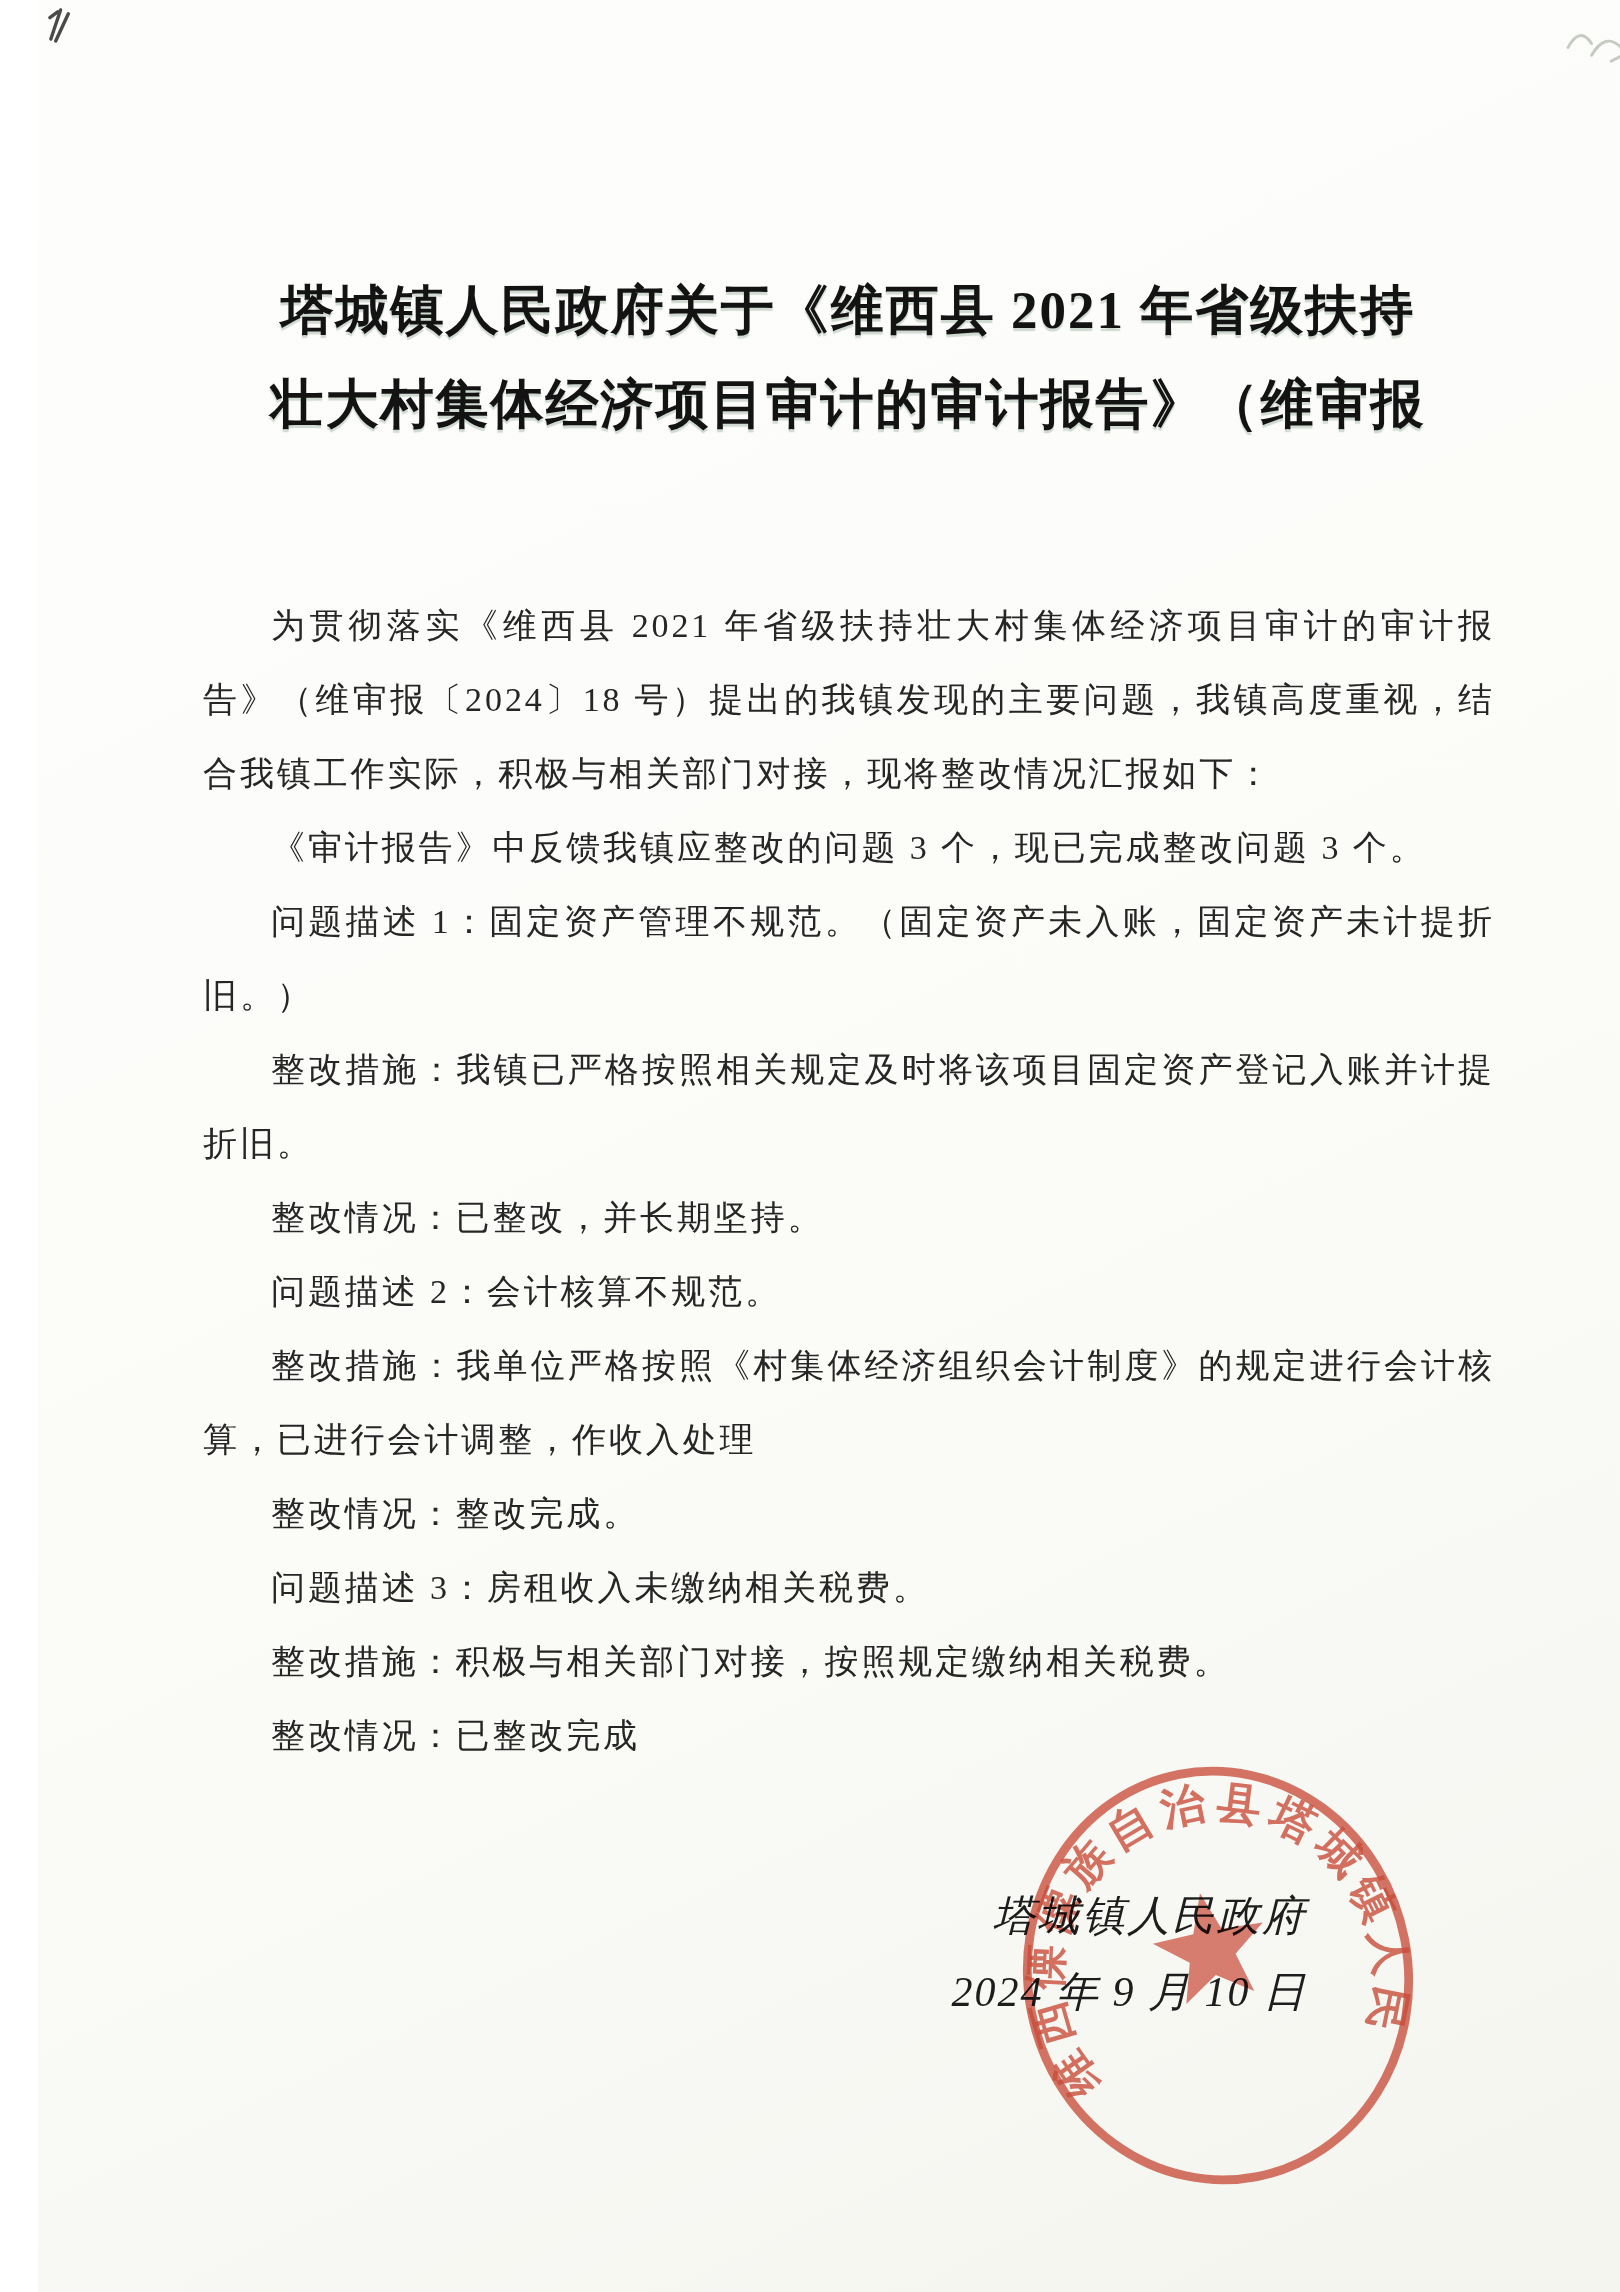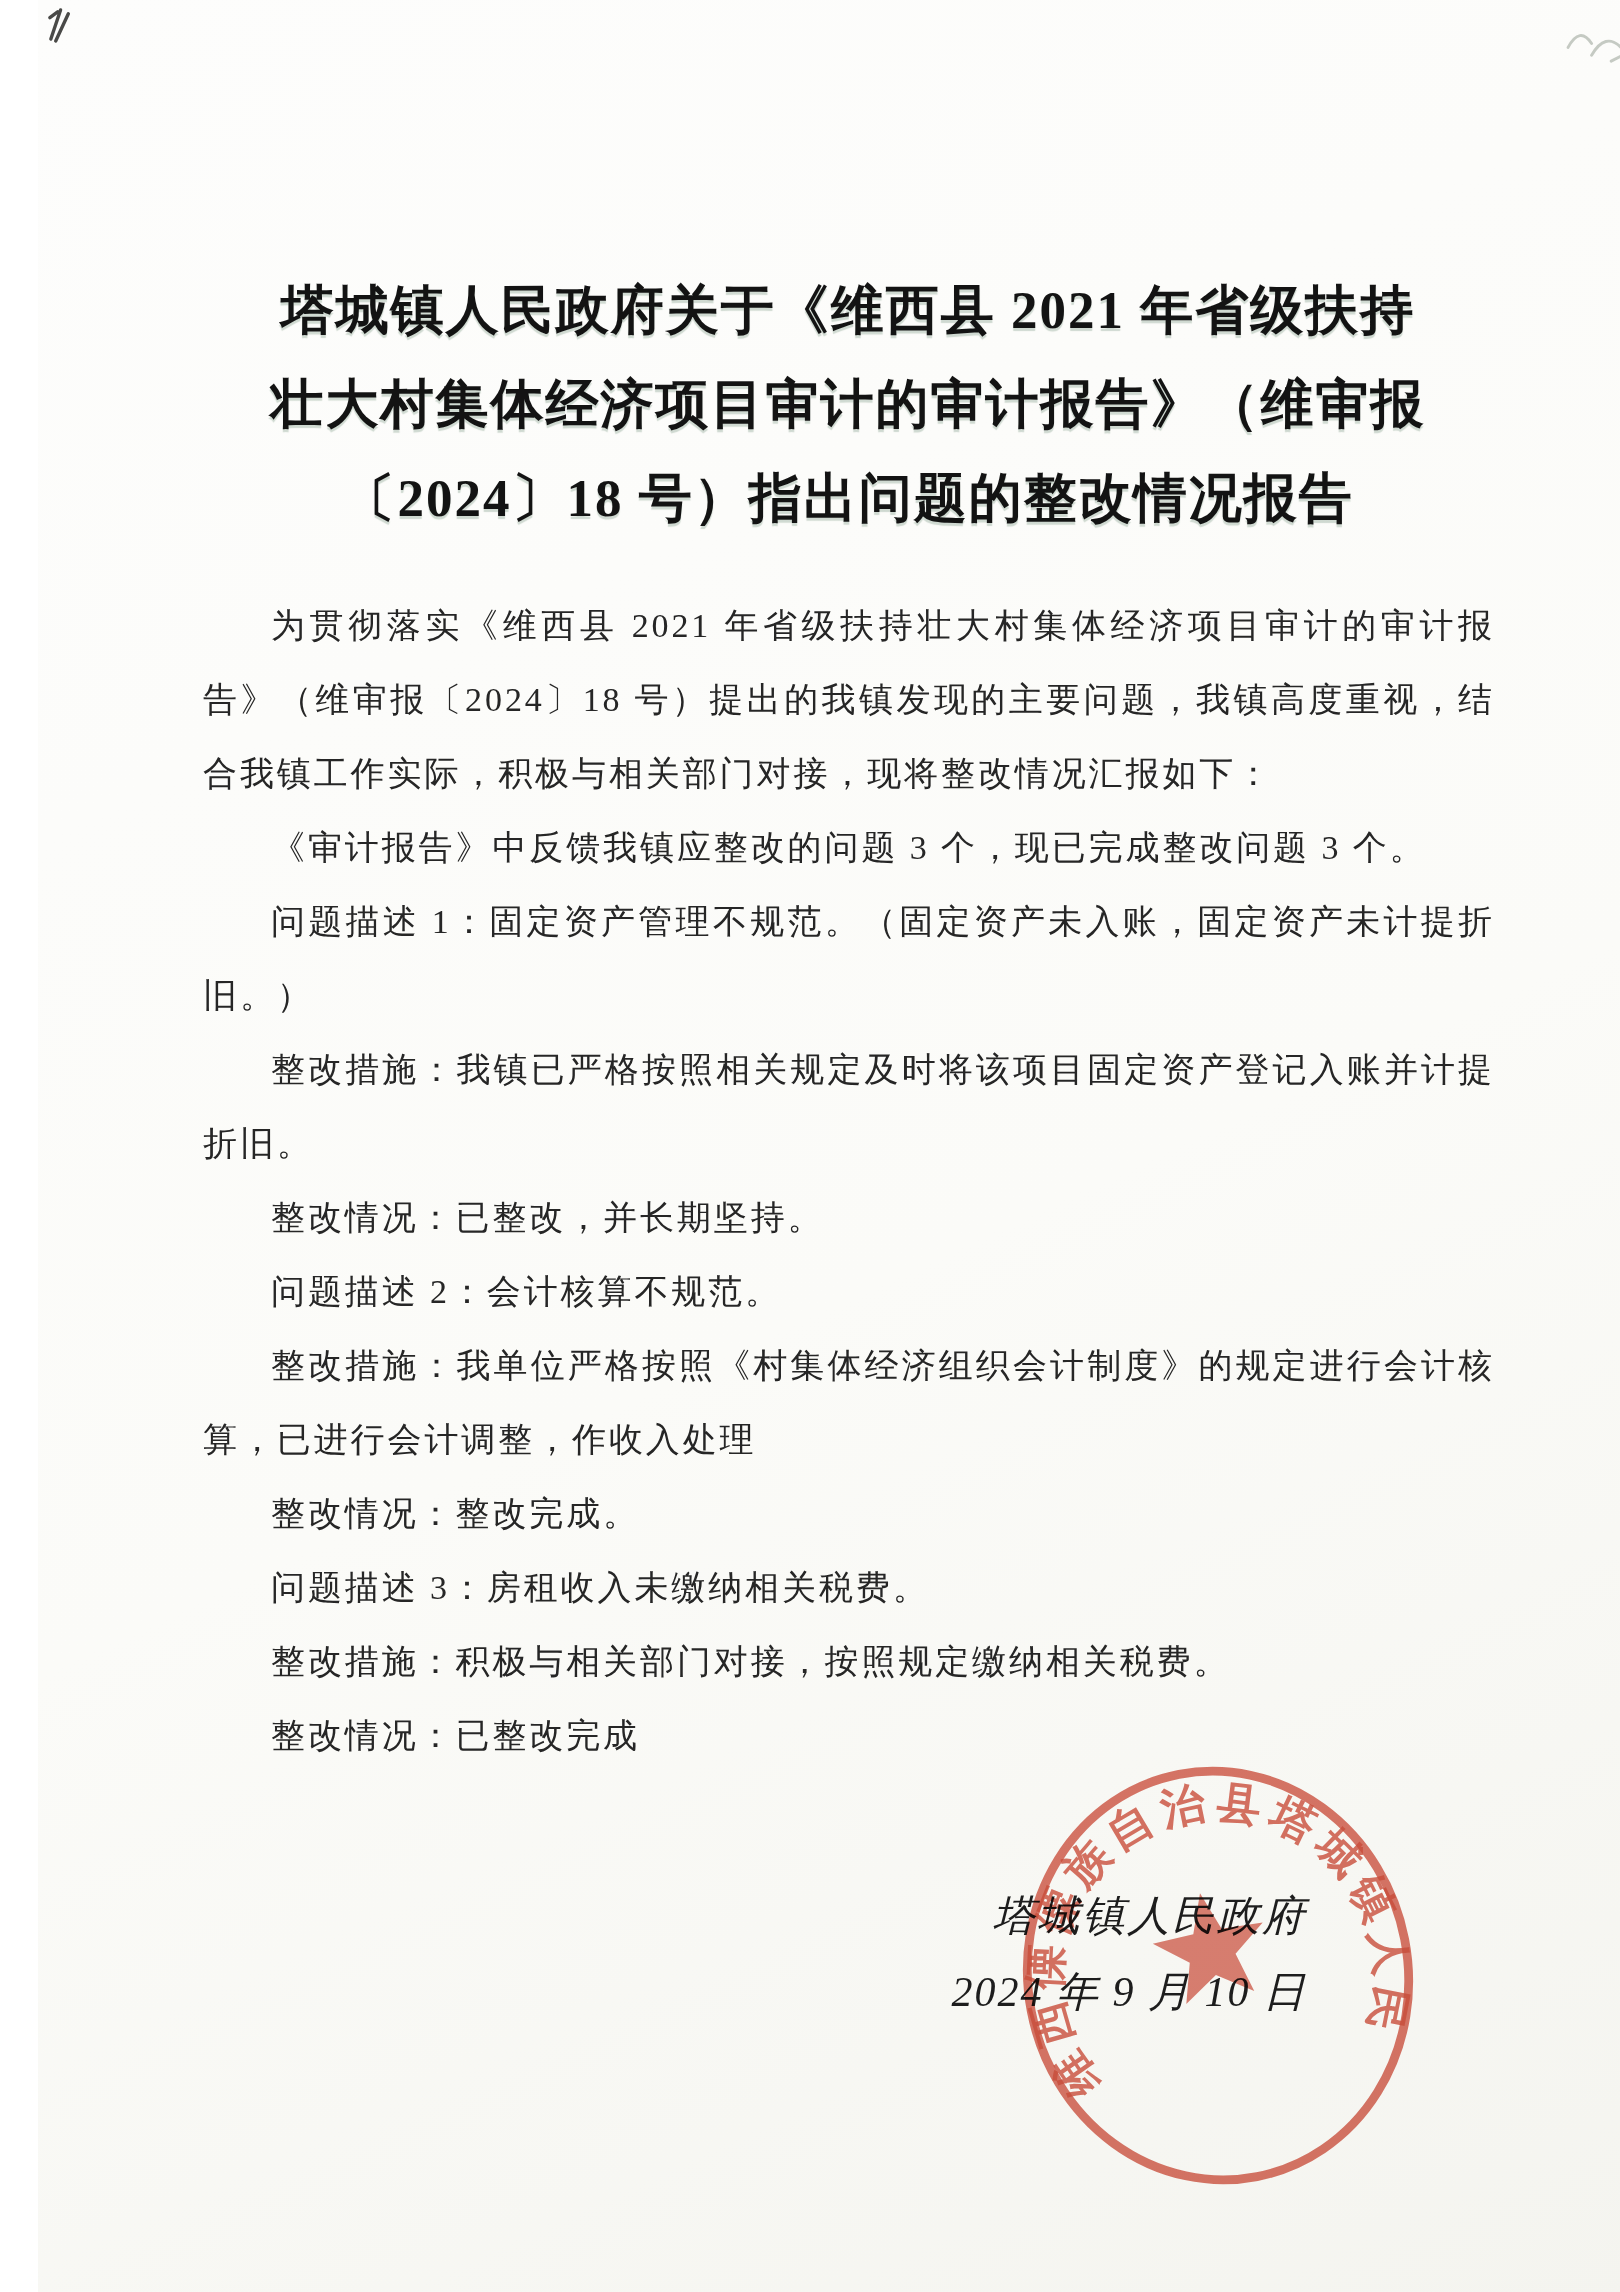--- a/index.html
+++ b/index.html
@@ -64,21 +64,20 @@
   <svg class="artifact artifact-tl" width="33" height="41" viewBox="0 0 34 42">
     <path d="M5,36 L15,6 M10,38 L23,10 M4,14 L12,8" stroke="#4a4a48" stroke-width="3.5" fill="none" stroke-linecap="round"></path>
   </svg>
   <svg class="artifact artifact-tr" width="69" height="49" viewBox="0 0 70 50">
     <path d="M6,30 Q18,8 30,26 M30,38 Q44,14 60,30 M50,44 L62,38" stroke="#a8b0a6" stroke-width="3" fill="none" stroke-linecap="round"></path>
   </svg>
 
   <h1 class="title">
       <div class="title-line">塔城镇人民政府关于《维西县 2021 年省级扶持</div>
       <div class="title-line">壮大村集体经济项目审计的审计报告》（维审报</div>
-      <div class="title-line">〔2024〕18 号）指出问题的整改情况报告</div>
     </h1>
 
   <div class="body-text">
       <p class="para">为贯彻落实《维西县 2021 年省级扶持壮大村集体经济项目审计的审计报告》（维审报〔2024〕18 号）提出的我镇发现的主要问题，我镇高度重视，结合我镇工作实际，积极与相关部门对接，现将整改情况汇报如下：</p>
       <p class="para">《审计报告》中反馈我镇应整改的问题 3 个，现已完成整改问题 3 个。</p>
       <p class="para">问题描述 1：固定资产管理不规范。（固定资产未入账，固定资产未计提折旧。）</p>
       <p class="para">整改措施：我镇已严格按照相关规定及时将该项目固定资产登记入账并计提折旧。</p>
       <p class="para">整改情况：已整改，并长期坚持。</p>
       <p class="para">问题描述 2：会计核算不规范。</p>
       <p class="para">整改措施：我单位严格按照《村集体经济组织会计制度》的规定进行会计核算，已进行会计调整，作收入处理</p>

